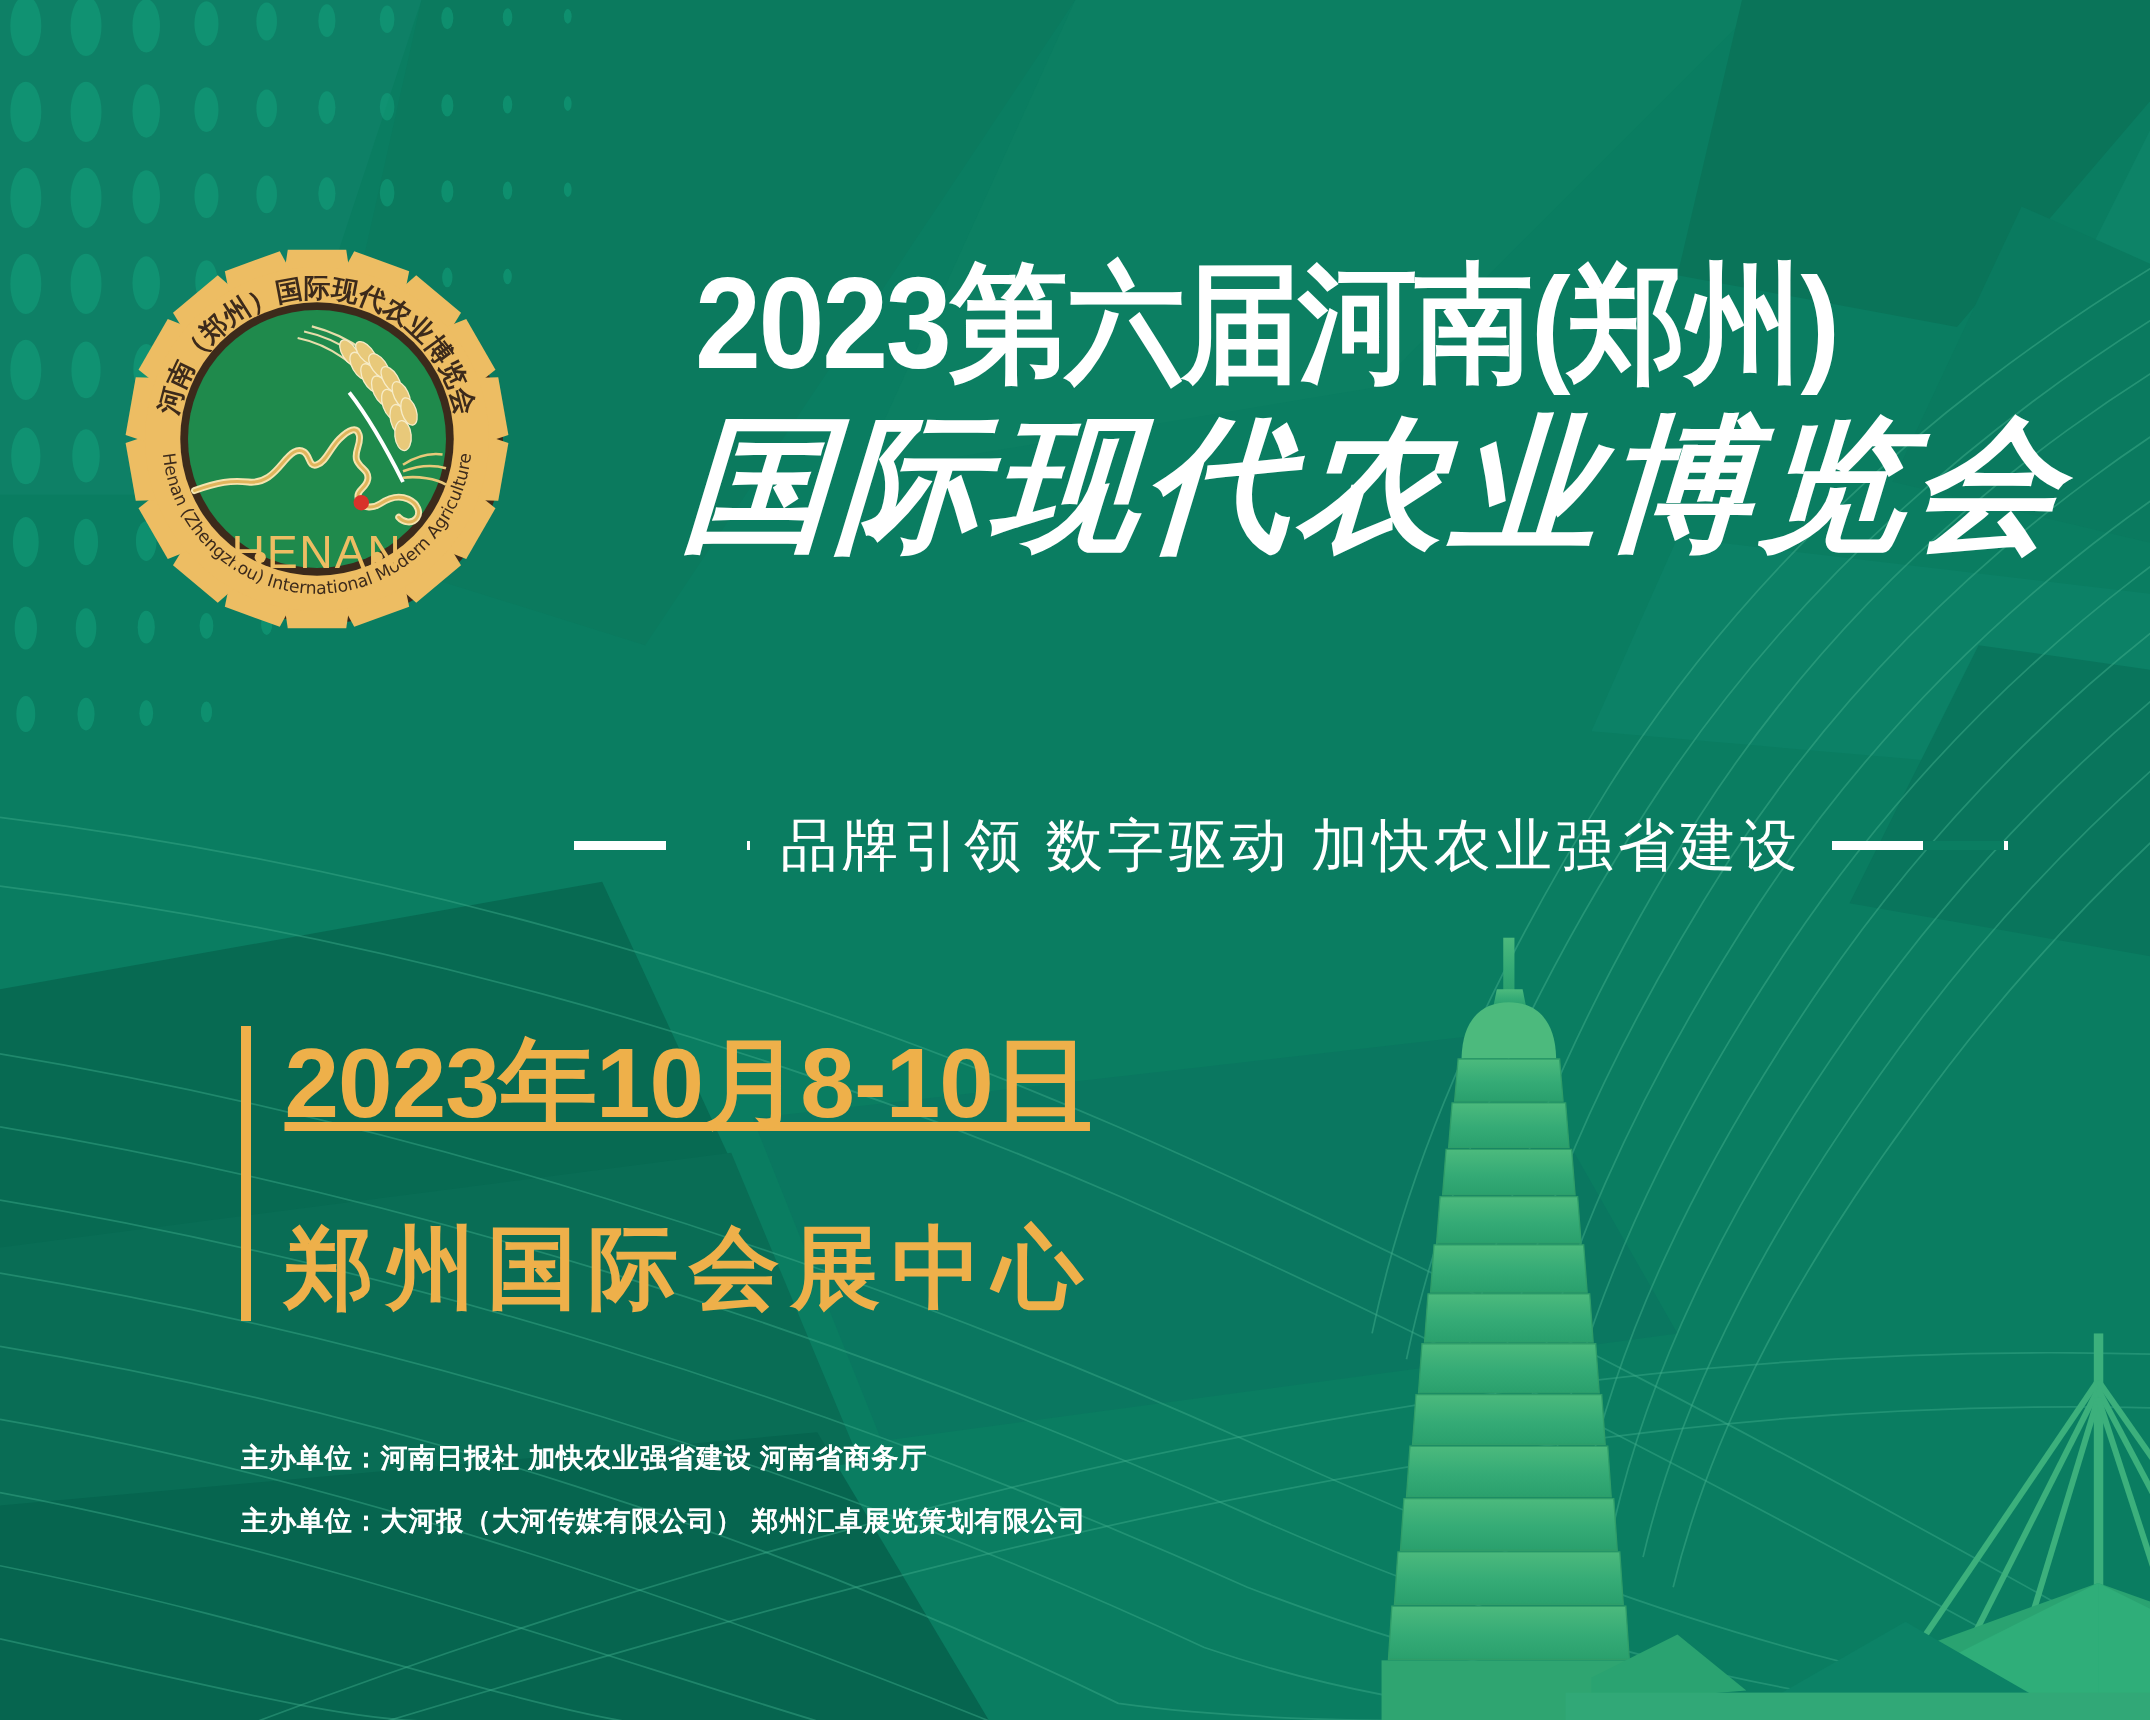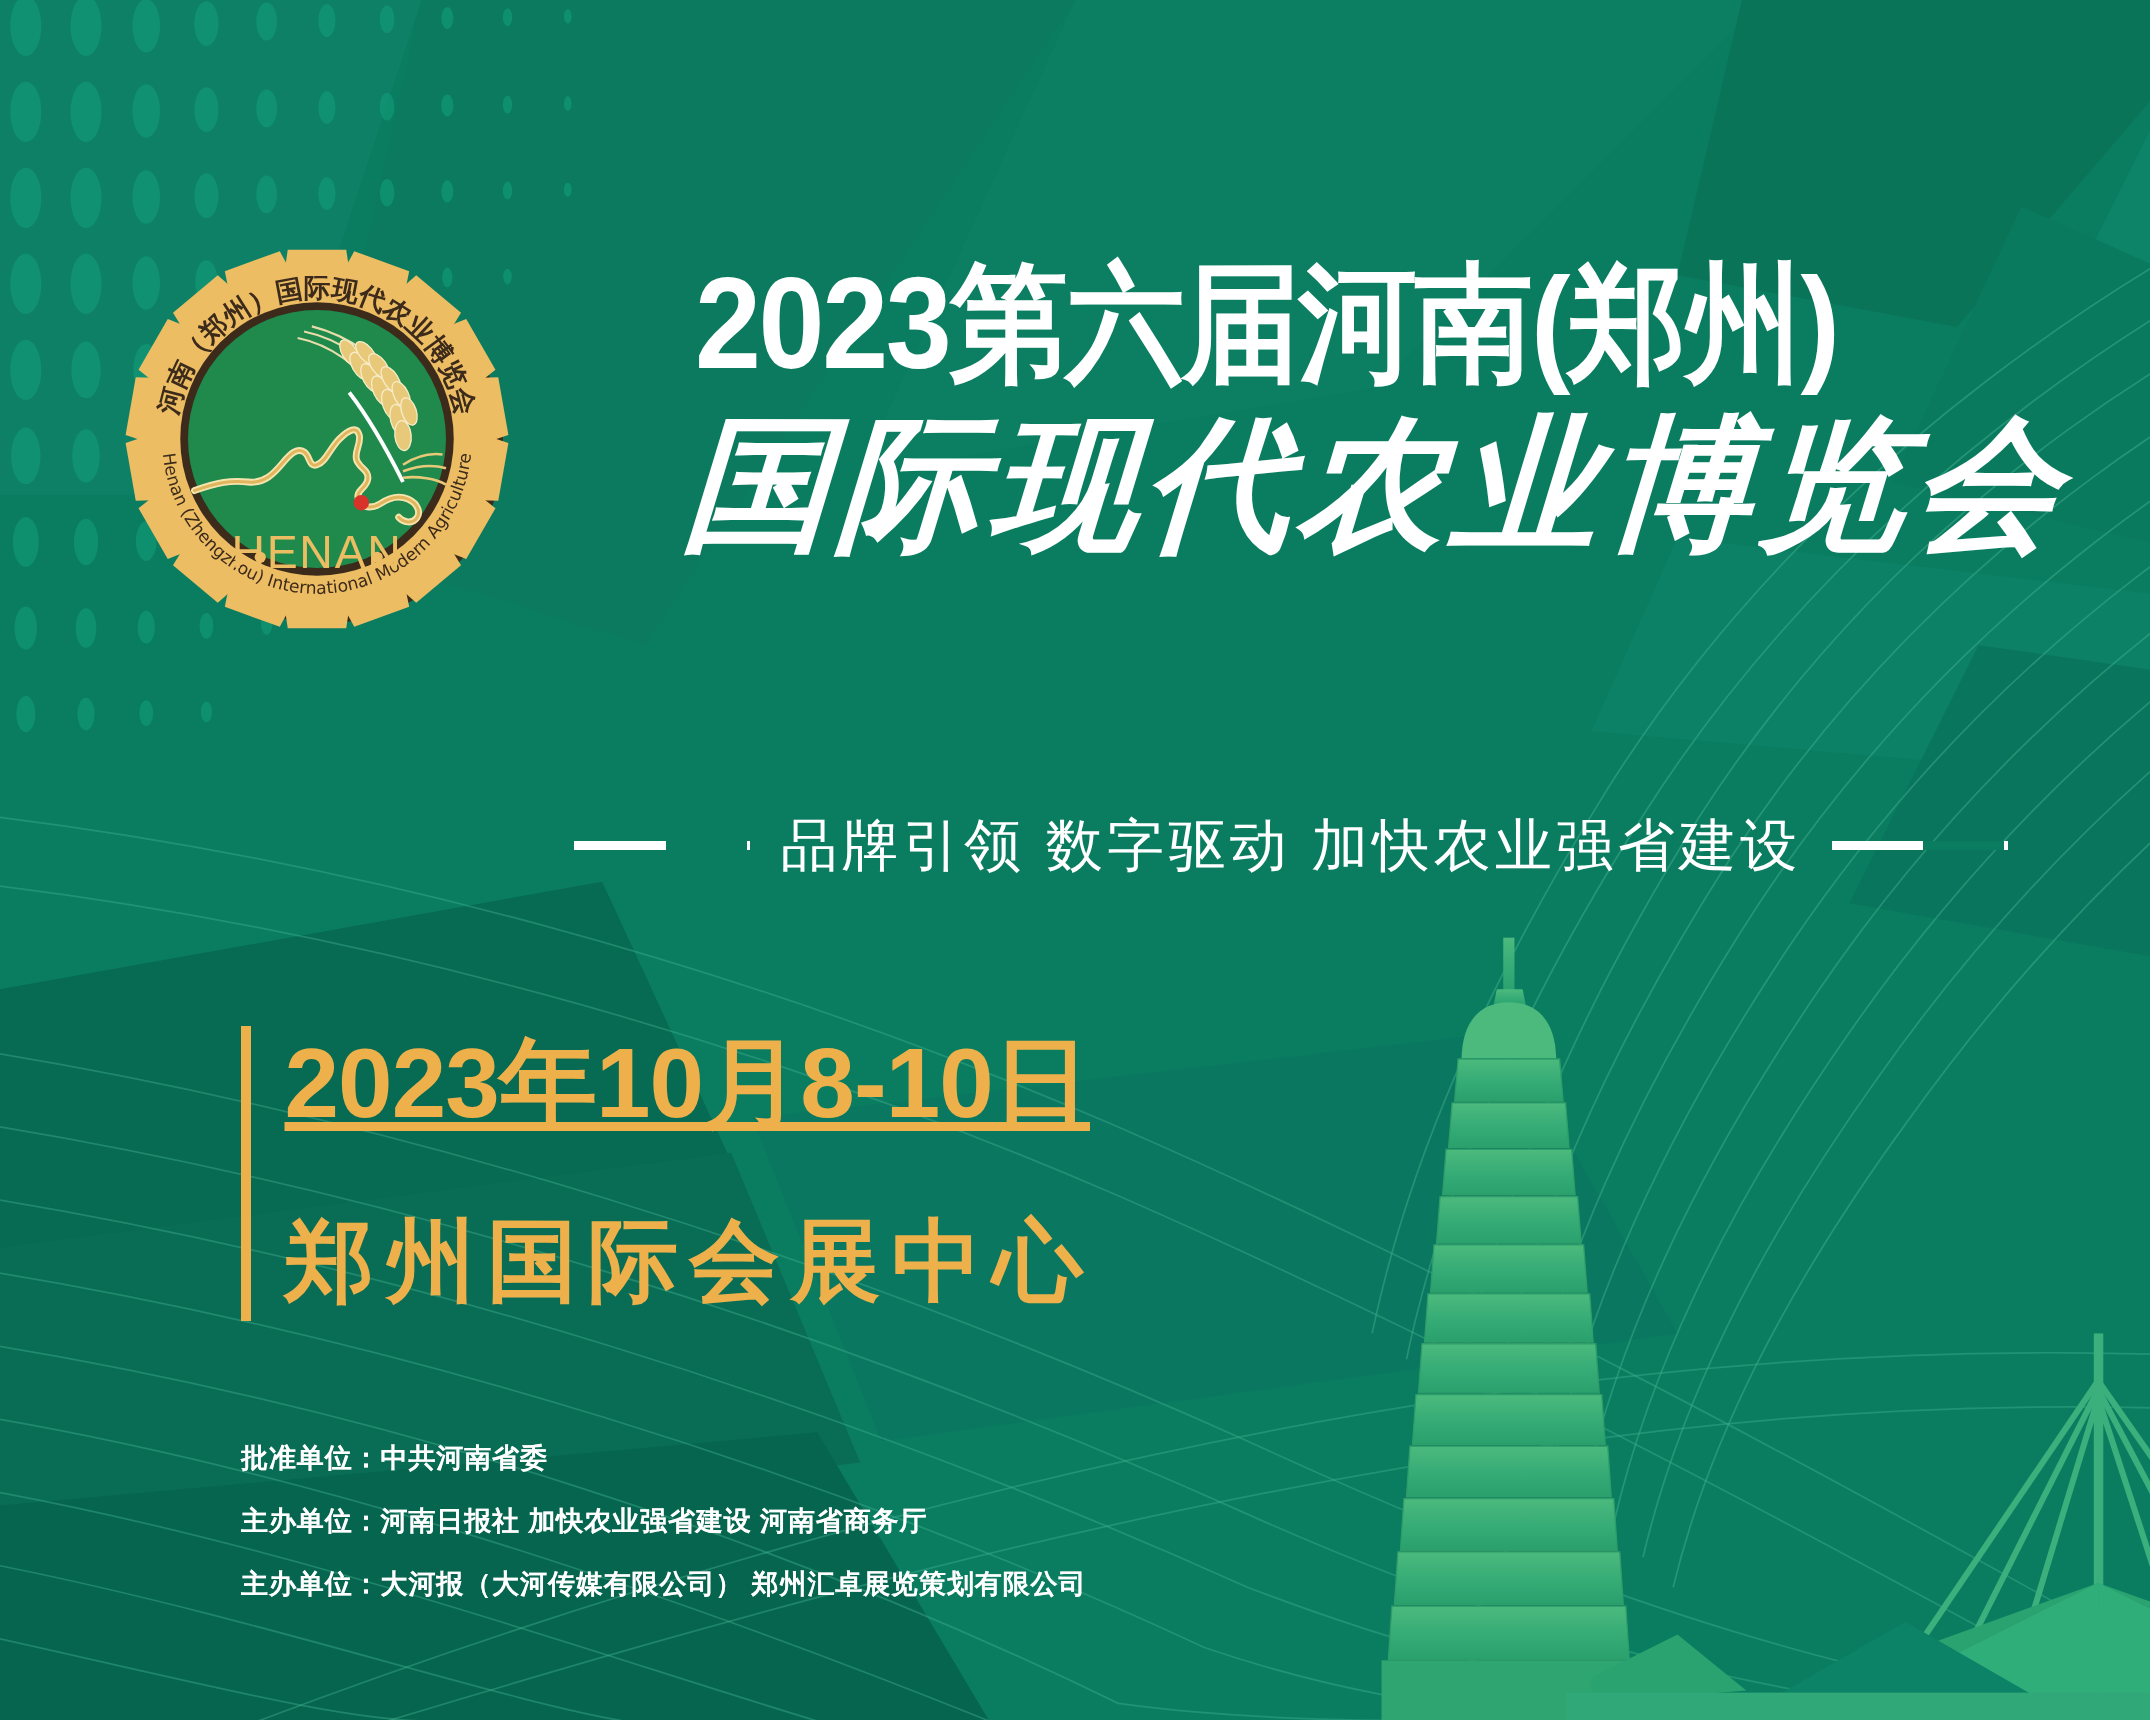--- a/index.html
+++ b/index.html
@@ -44,21 +44,21 @@
   #slogan-text{
     font-size:57px;line-height:73px;color:#ffffff;font-weight:500;
     letter-spacing:4.3px;white-space:nowrap;
   }
 
   
   #datebox{position:absolute;left:241px;top:1026px;display:flex;align-items:stretch;}
   #gold-bar{width:9.5px;background:#eeb04a;margin-right:34px;height:295px;}
   #datebox .lines{display:flex;flex-direction:column;justify-content:space-between;height:295px;padding:2.6px 0 3.4px 0;}
   #date-text{font-size:98px;line-height:108px;font-weight:bold;color:#eeb04a;white-space:nowrap;letter-spacing:-0.9px;text-decoration:underline;}
-  #venue-text{font-size:90px;line-height:99px;font-weight:bold;color:#eeb04a;white-space:nowrap;letter-spacing:11.2px;font-family:Liberation Mono, monospace;}
+  #venue-text{font-size:90px;line-height:99px;font-weight:bold;color:#eeb04a;white-space:nowrap;letter-spacing:11.2px;}
 
   
   #footer{position:absolute;left:241px;top:1443px;}
   .forg{
     font-size:27px;line-height:31px;color:#ffffff;font-weight:bold;
     margin-bottom:32px;white-space:nowrap;letter-spacing:0.9px;
     text-shadow:0 0 0.4px rgba(255,255,255,.6);
   }
   .forg:last-child{margin-bottom:0;}
 </style>
@@ -403,19 +403,18 @@
 
   <div id="datebox">
     <div id="gold-bar"></div>
     <div class="lines">
       <div id="date-text">2023年10月8-10日</div>
       <div id="venue-text">郑州国际会展中心</div>
     </div>
   </div>
 
   <div id="footer">
-    <div class="forg">批准单位：中共河南省委</div>
     <div class="forg">主办单位：河南日报社  加快农业强省建设  河南省商务厅</div>
     <div class="forg">主办单位：大河报（大河传媒有限公司）  郑州汇卓展览策划有限公司</div>
   </div>
 
 </div>
 
 
 </body></html>

